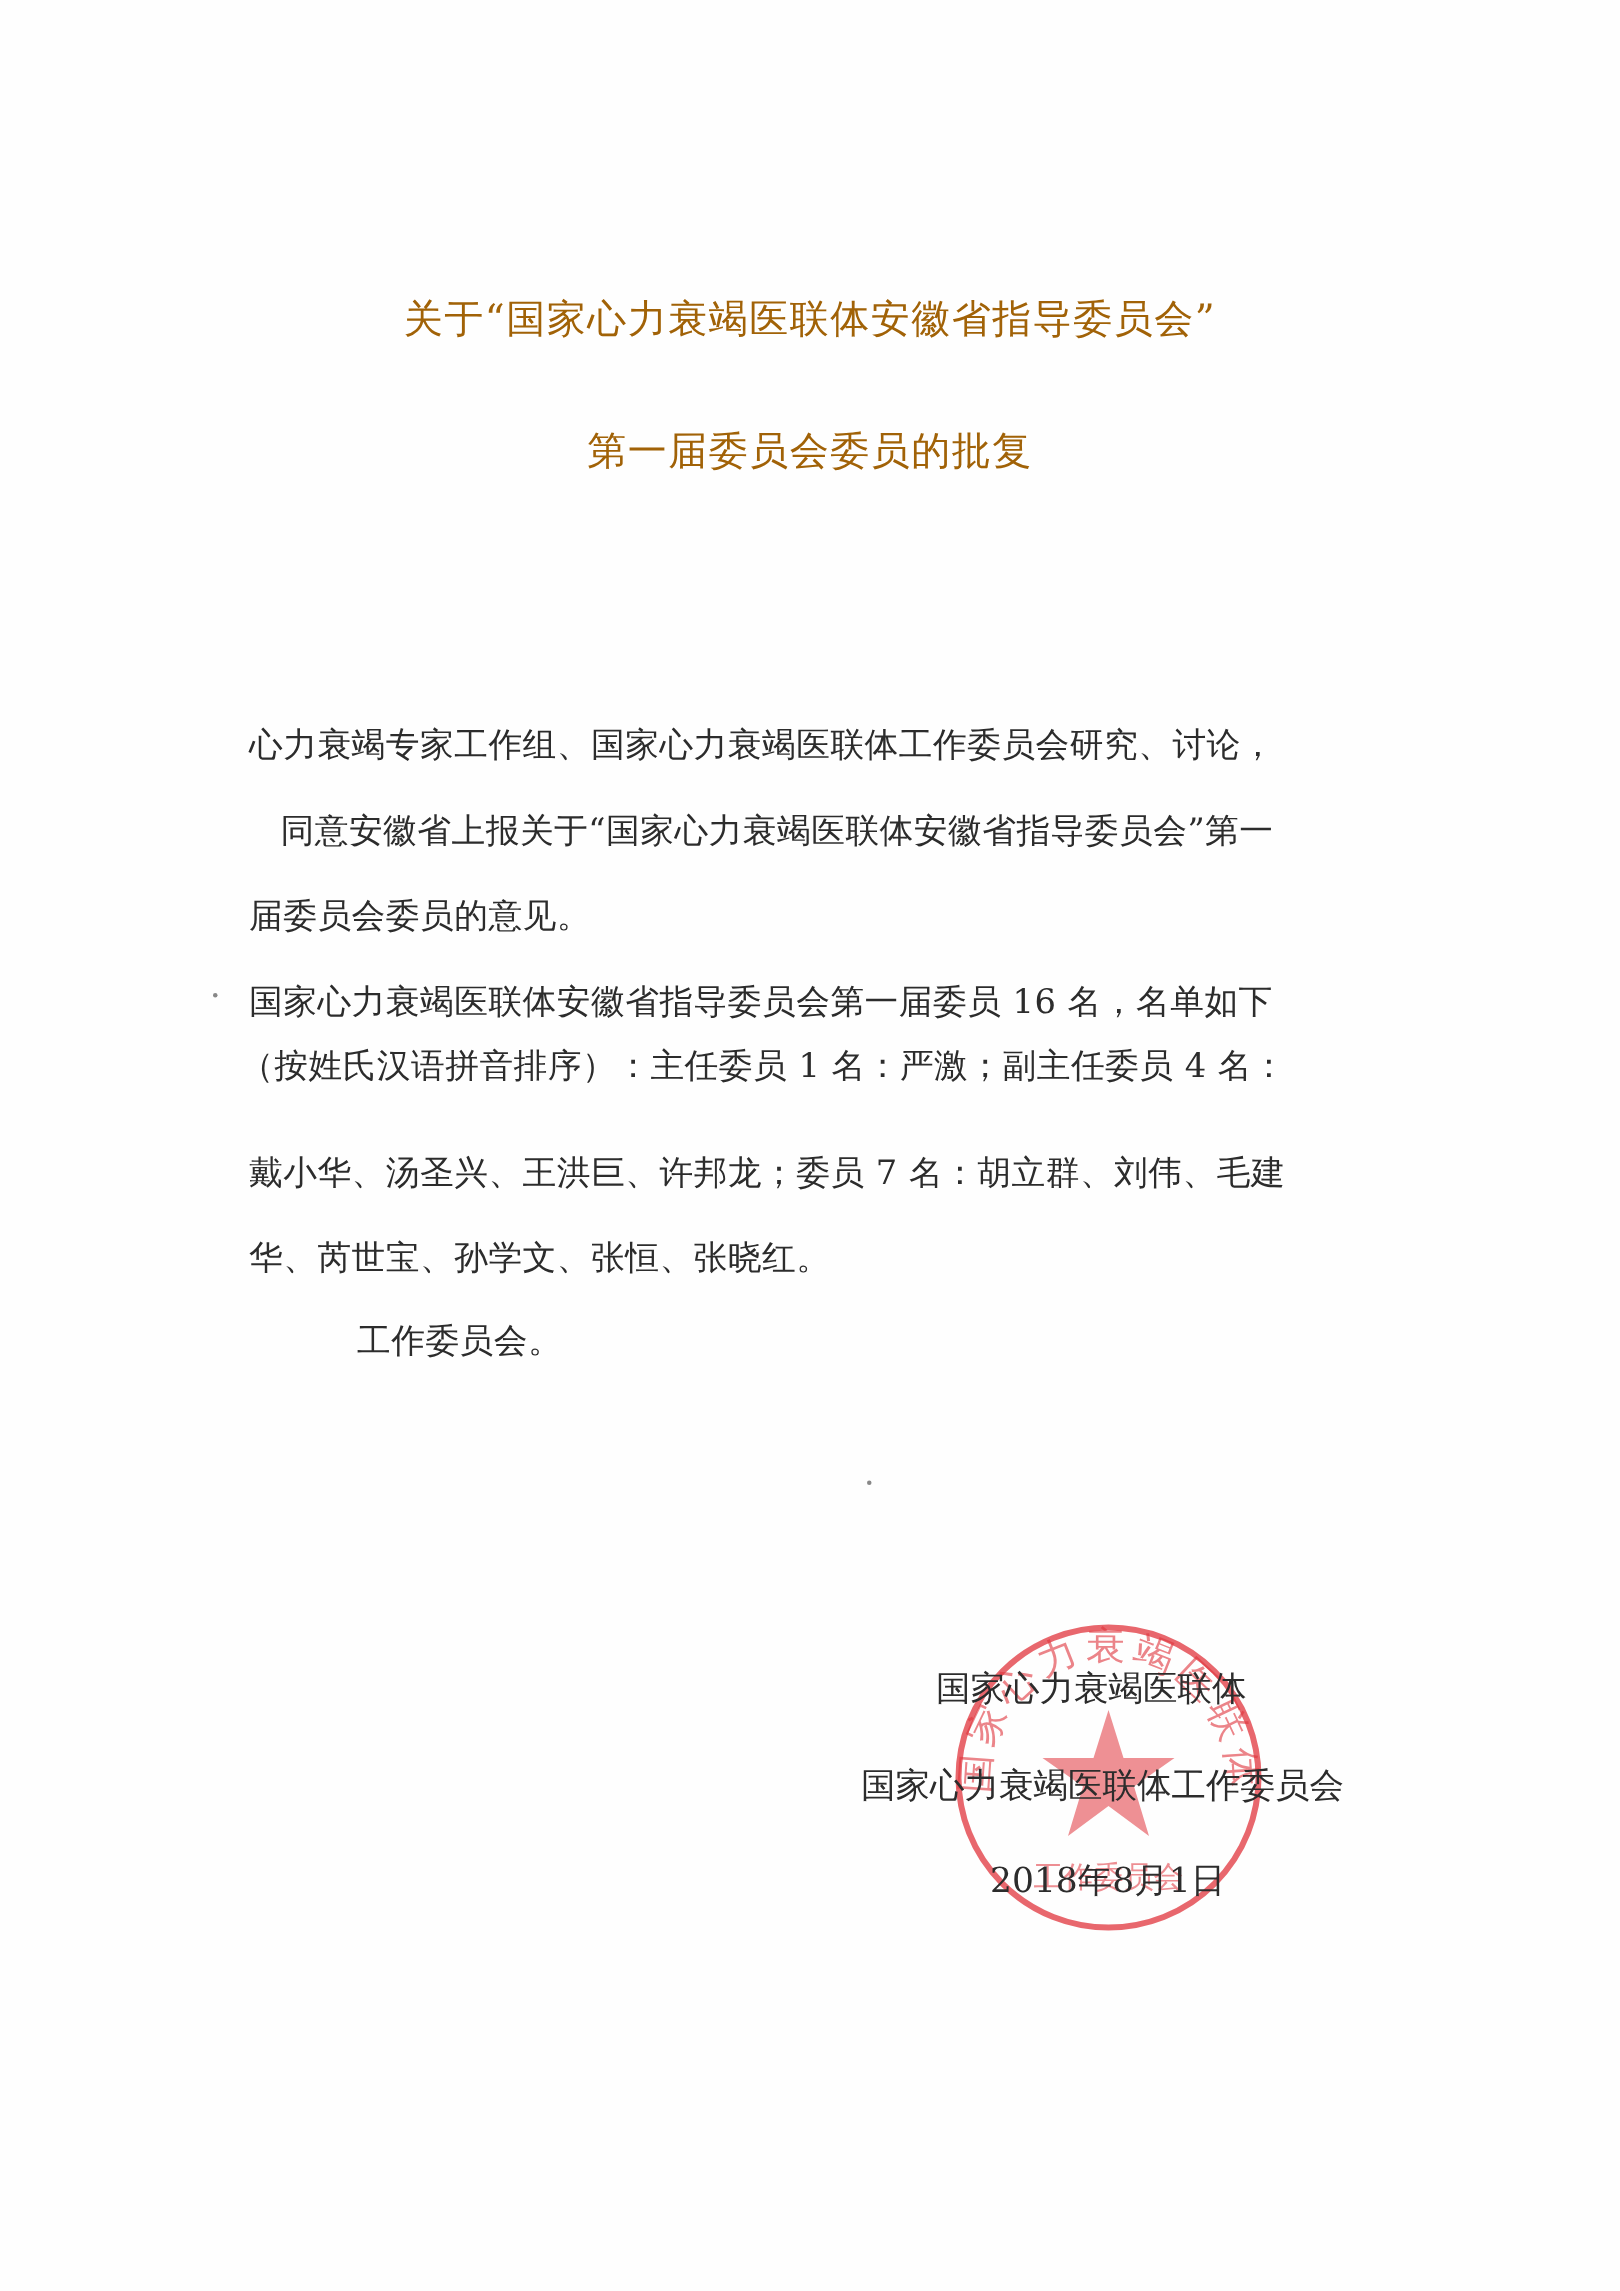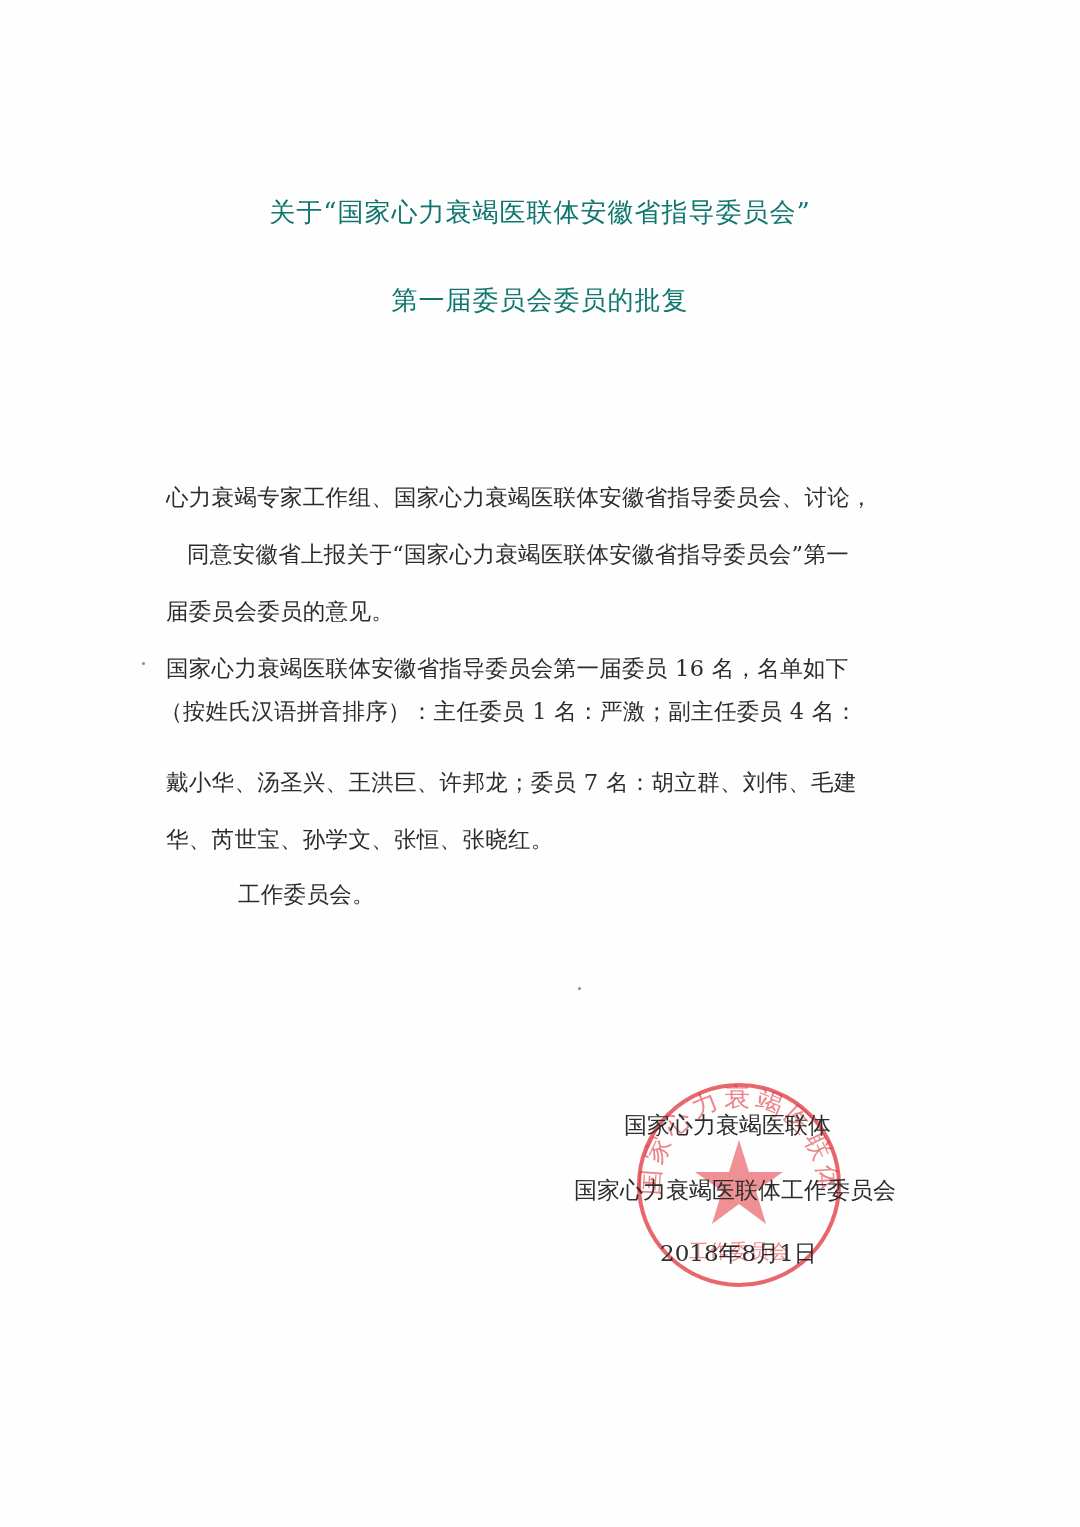--- a/index.html
+++ b/index.html
@@ -3,21 +3,21 @@
 <meta charset="utf-8">
 <style>
   html, body { margin: 0; padding: 0; }
   body {
     width: 1080px; height: 1527px; background: #ffffff; position: relative; overflow: hidden;
     font-family: "DejaVu Serif", "Liberation Serif", serif; color: #2b2b2b;
   }
   .page { position: absolute; inset: 0; background: #fefefe; }
   .title {
     position: absolute; left: 0; width: 1080px; text-align: center;
-    font-size: 26px; letter-spacing: 1px; color: #0f766e;
+    font-size: 26px; letter-spacing: 1px; color: #a16207;
   }
   .title.l1 { top: 195px; }
   .title.l2 { top: 252px; margin-top: 31px; }
   .para {
     position: absolute; left: 166px; width: 750px;
     font-size: 22.5px; line-height: 57px; color: #2c2c2c; letter-spacing: 0.3px;
   }
   .line { position: absolute; left: 0; white-space: nowrap; }
   .sig {
     position: absolute; font-size: 23px; color: #2c2c2c; white-space: nowrap;
@@ -29,21 +29,21 @@
 </style>
 </head>
 <body>
 
 <div class="page">
 
   <div class="title l1">关于“国家心力衰竭医联体安徽省指导委员会”</div>
   <div class="title l2">第一届委员会委员的批复</div>
 
   <div class="para" style="top:412px;height:228px;">
-    <div class="line" style="top:57px;">心力衰竭专家工作组、国家心力衰竭医联体安徽省指导委员会、讨论，</div>
+    <div class="line" style="top:57px;">心力衰竭专家工作组、国家心力衰竭医联体工作委员会研究、讨论，</div>
     <div class="line" style="top:114px;margin-left:21px;">同意安徽省上报关于“国家心力衰竭医联体安徽省指导委员会”第一</div>
     <div class="line" style="top:171px;">届委员会委员的意见。</div>
   </div>
 
   <div class="para" style="top:640px;height:228px;">
     <div class="line" style="top:0;">国家心力衰竭医联体安徽省指导委员会第一届委员 16 名，名单如下</div>
     <div class="line" style="top:43px;left:-6px;">（按姓氏汉语拼音排序）：主任委员 1 名：严激；副主任委员 4 名：</div>
     <div class="line" style="top:114px;">戴小华、汤圣兴、王洪巨、许邦龙；委员 7 名：胡立群、刘伟、毛建</div>
     <div class="line" style="top:171px;">华、芮世宝、孙学文、张恒、张晓红。</div>
   </div>

